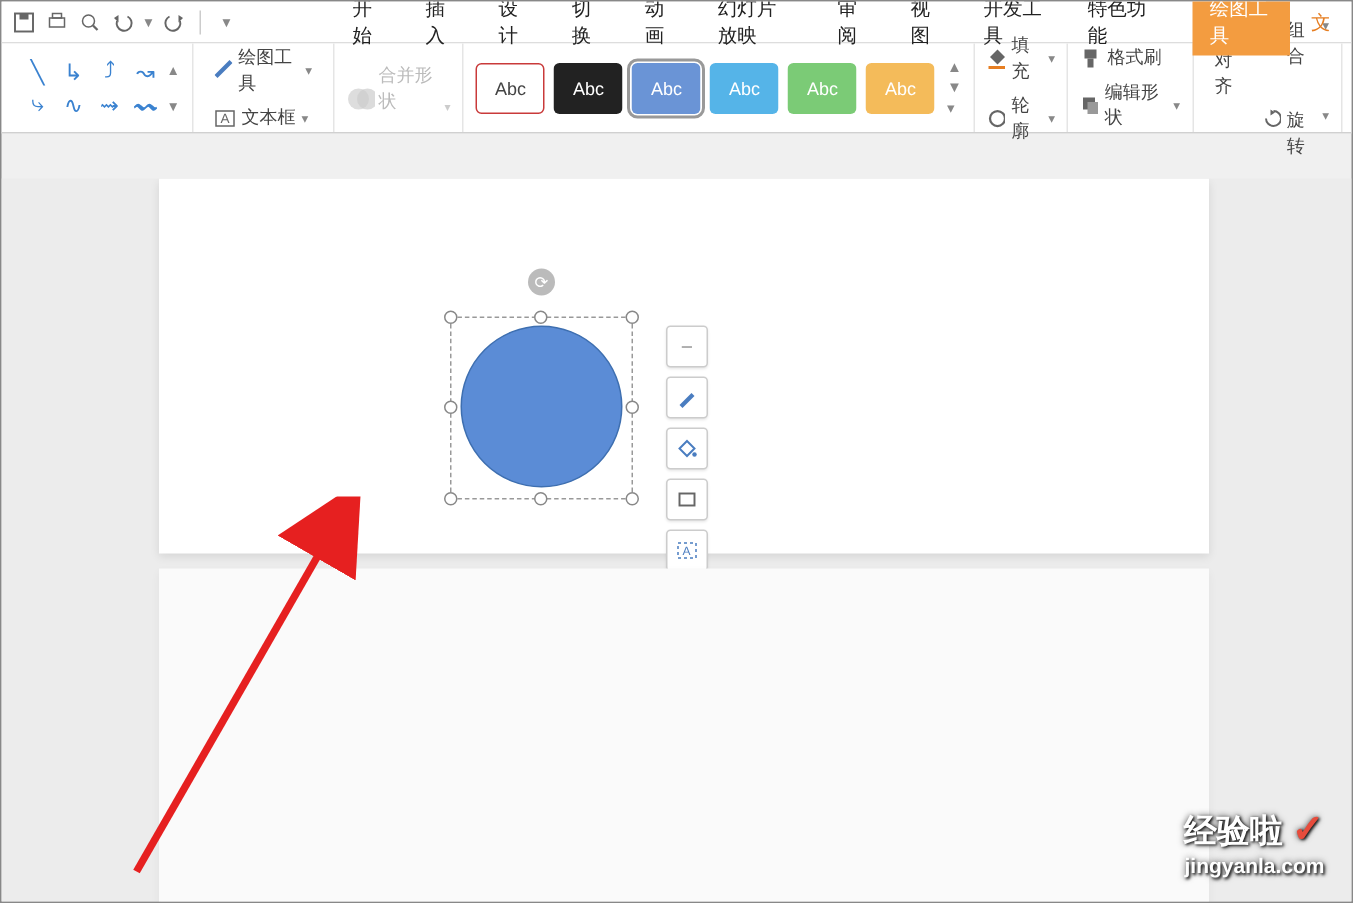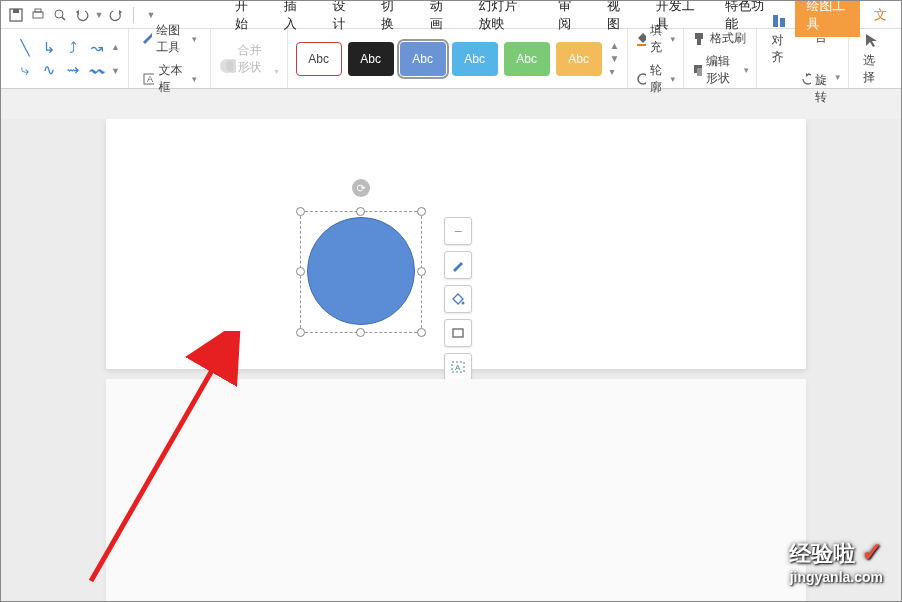--- a/index.html
+++ b/index.html
@@ -245,28 +245,20 @@
           <svg width="14" height="14">
               <path d="M7 2 A5 5 0 1 1 2 7" fill="none" stroke="#666" stroke-width="1.3"></path>
               <path d="M5 1 L8 3 L5 5 Z" fill="#666"></path>
             </svg>
           <span>旋转</span>
             <span style="font-size:9px;color:#888;">▾</span>
         </div>
       </div>
     </div>
   </div>
-  <div class="group last">
-    <div class="vert-btn">
-      <svg width="18" height="18">
-          <path d="M3 2 L3 14 L7 10 L10 15 L12 14 L9 9 L14 9 Z" fill="#666"></path>
-        </svg>
-      <span>选择</span>
-    </div>
-  </div>
 </div>
 
 <div class="work-area">
 
   <div class="canvas-wrap">
     <div class="page">
       <div class="shape-sel">
         <div class="rot">⟳</div>
         <div class="sel-border"></div>
         <div class="circle"></div>

